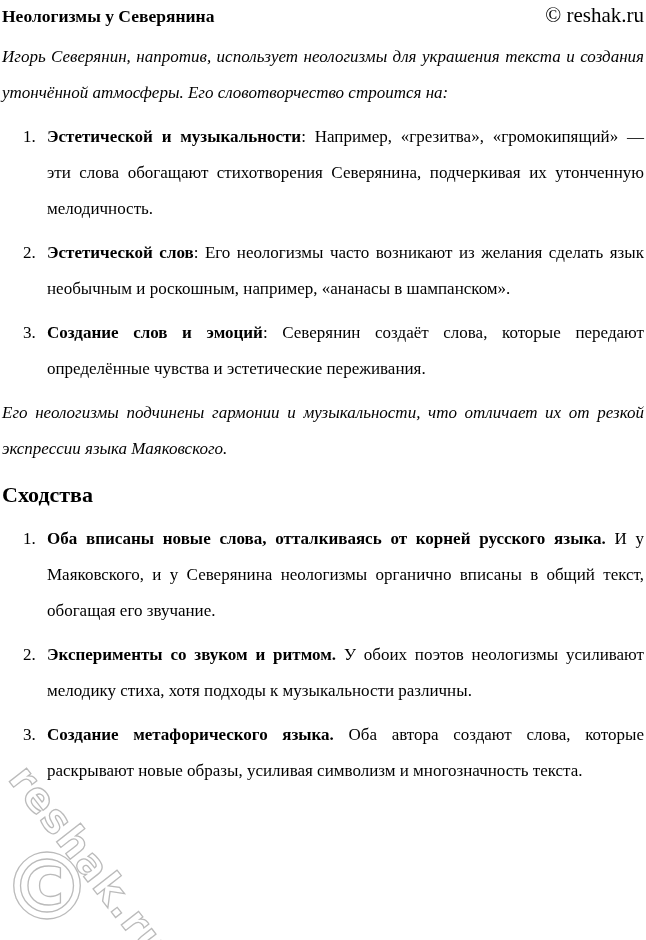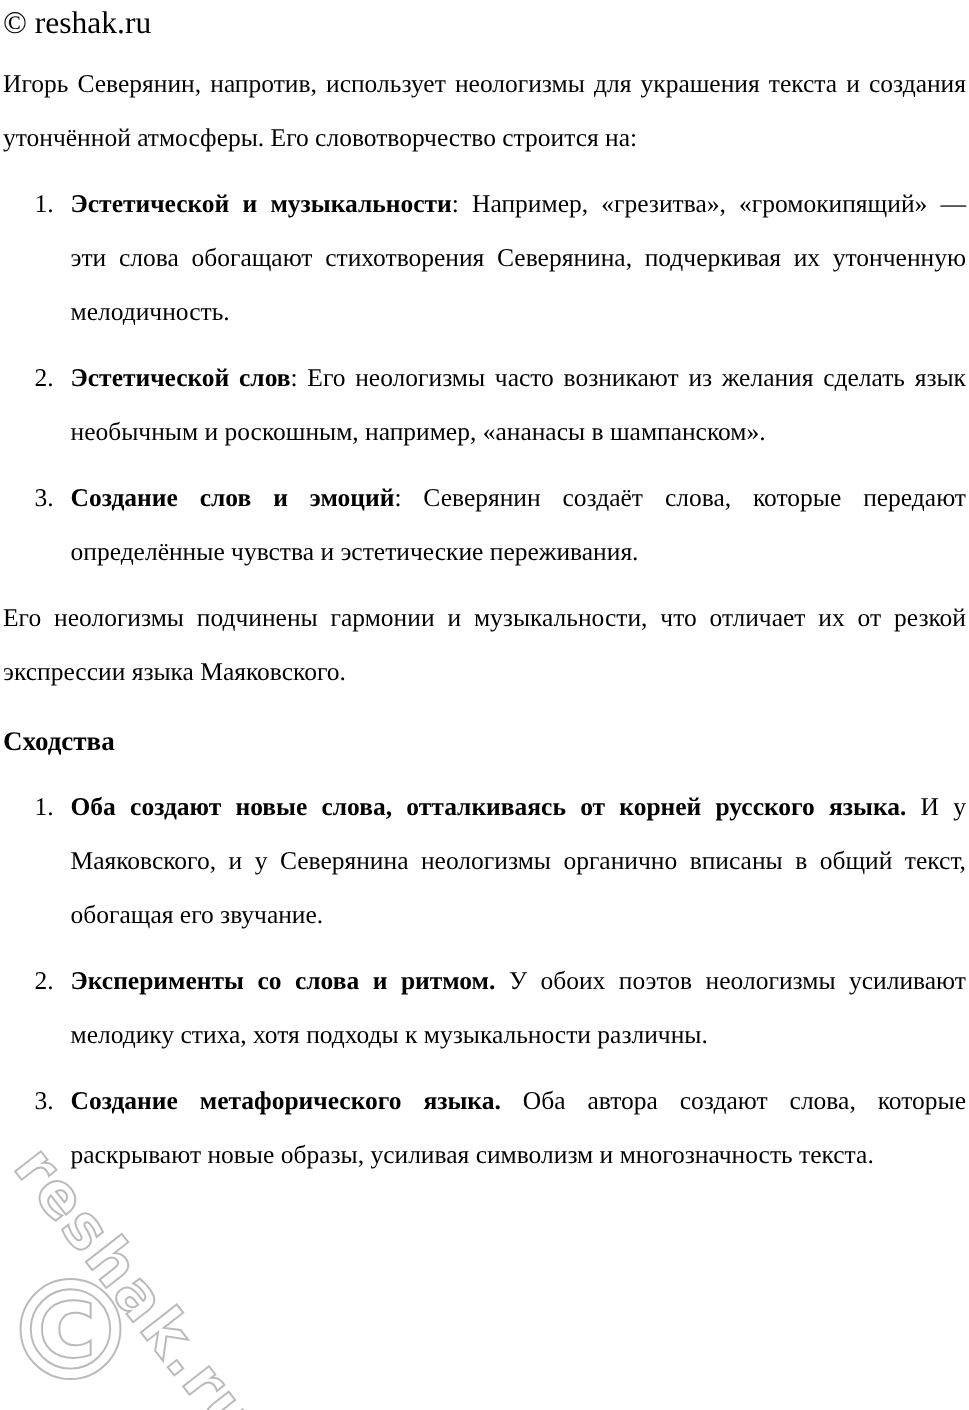--- a/index.html
+++ b/index.html
@@ -26,40 +26,41 @@
     font-size: 17.5px;
     font-weight: bold;
   }
   .copyright {
     font-size: 21px;
     font-weight: normal;
   }
   p.para {
     text-align: justify;
     margin: 0;
+    font-style: italic;
   }
   ol.num-list {
     list-style: none;
     margin: 8px 0;
     padding: 0;
   }
   ol.num-list li {
     position: relative;
     padding-left: 45px;
     text-align: justify;
   }
   ol.num-list li + li { margin-top: 8px; }
   .li-num {
     position: absolute;
     left: 21px;
     top: 0;
   }
   .lead { font-weight: bold; }
   h2.section-title {
-    font-size: 18px;
+    font-size: 22px;
     font-weight: bold;
     text-align: left;
     margin: 10px 0 8px 0;
   }
   
   .watermark {
     position: absolute;
     pointer-events: none;
     color: transparent;
     -webkit-text-stroke: 1.3px #aaaaaa;
@@ -83,20 +84,21 @@
     letter-spacing: 2px;
     line-height: 1;
     transform: rotate(52deg);
     transform-origin: 0 0;
   }
 </style>
 </head>
 <body>
 
 <header class="doc-header">
+  <span class="doc-title">Неологизмы у Северянина</span>
   <span class="copyright">© reshak.ru</span>
 </header>
 
 <p class="para">Игорь Северянин, напротив, использует неологизмы для украшения текста и создания утончённой атмосферы. Его словотворчество строится на:</p>
 
 <ol class="num-list">
   <li>
     <span class="li-num">1.</span><span class="lead">Эстетической и музыкальности</span><span>: Например, «грезитва», «громокипящий» — эти слова обогащают стихотворения Северянина, подчеркивая их утонченную мелодичность.</span>
   </li>
   <li>
@@ -106,24 +108,24 @@
     <span class="li-num">3.</span><span class="lead">Создание слов и эмоций</span><span>: Северянин создаёт слова, которые передают определённые чувства и эстетические переживания.</span>
   </li>
 </ol>
 
 <p class="para">Его неологизмы подчинены гармонии и музыкальности, что отличает их от резкой экспрессии языка Маяковского.</p>
 
 <h2 class="section-title">Сходства</h2>
 
 <ol class="num-list">
   <li>
-    <span class="li-num">1.</span><span class="lead">Оба создают новые слова, отталкиваясь от корней русского языка.</span><span> И у Маяковского, и у Северянина неологизмы органично вписаны в общий текст, обогащая его звучание.</span>
+    <span class="li-num">1.</span><span class="lead">Оба вписаны новые слова, отталкиваясь от корней русского языка.</span><span> И у Маяковского, и у Северянина неологизмы органично вписаны в общий текст, обогащая его звучание.</span>
   </li>
   <li>
-    <span class="li-num">2.</span><span class="lead">Эксперименты со слова и ритмом.</span><span> У обоих поэтов неологизмы усиливают мелодику стиха, хотя подходы к музыкальности различны.</span>
+    <span class="li-num">2.</span><span class="lead">Эксперименты со звуком и ритмом.</span><span> У обоих поэтов неологизмы усиливают мелодику стиха, хотя подходы к музыкальности различны.</span>
   </li>
   <li>
     <span class="li-num">3.</span><span class="lead">Создание метафорического языка.</span><span> Оба автора создают слова, которые раскрывают новые образы, усиливая символизм и многозначность текста.</span>
   </li>
 </ol>
 
 <div class="watermark wm-copyright">©</div>
 <div class="watermark wm-text">reshak.ru</div>
 
 </body></html>

